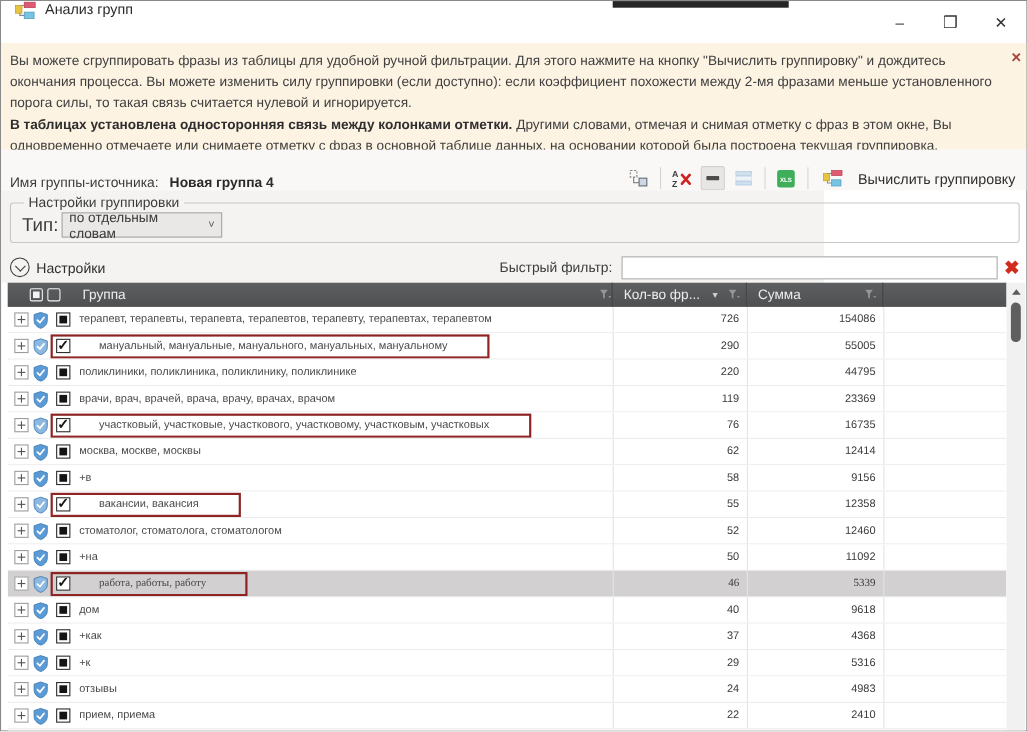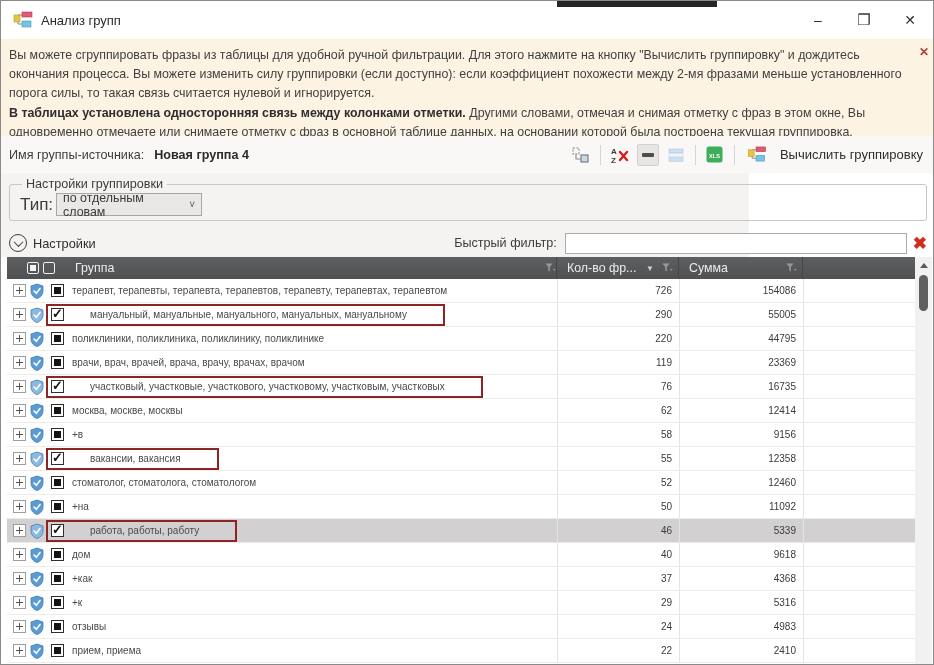--- a/index.html
+++ b/index.html
@@ -3,36 +3,36 @@
 <meta charset="utf-8">
 <style>
   * { margin:0; padding:0; box-sizing:border-box; }
   html,body { width:934px; height:665px; overflow:hidden; font-family:"Liberation Sans", sans-serif; background:#fff; }
   .window { position:relative; width:934px; height:665px; background:#fff; border:1px solid #8a8a8a; overflow:hidden; }
 
   
   .redaction-bar { position:absolute; left:556px; top:0; width:160px; height:6px; background:#262626; z-index:50; }
 
   
-  .titlebar { position:absolute; left:0; top:0; width:100%; height:38px; background:#ffffff; display:flex; align-items:center; }
+  .titlebar { position:absolute; left:0; top:0; width:100%; height:38px; background:#ffffff; display:flex; }
   .app-icon { margin-left:12px; width:20px; height:18px; }
   .title-text { margin-left:8px; font-size:13px; color:#2b2b2b; }
   .win-controls { margin-left:auto; display:flex; align-items:center; height:100%; }
   .win-btn { width:46px; height:100%; display:flex; align-items:center; justify-content:center; font-size:14px; color:#333; cursor:default; }
   .win-btn.max { font-size:15px; }
 
   
   .banner { position:absolute; left:0; top:38px; width:934px; height:97px; background:#fdf3e2; padding:7px 26px 6px 8px; font-size:12.4px; line-height:19px; color:#3f3f3f; }
   .banner p { margin:0; }
   .banner .p2 { margin-top:1px; }
   .banner .p2 b { color:#2e2e2e; }
   .banner-close { position:absolute; right:6px; top:4px; font-size:12px; font-weight:bold; color:#a8453a; cursor:default; }
 
   
-  .source-row { position:absolute; left:0; top:135px; width:934px; height:37px; background:#f9f8f6; display:flex; align-items:center; padding:0 8px; }
+  .source-row { position:absolute; left:0; top:135px; width:934px; height:37px; background:#f9f8f6; display:flex; align-items:flex-end; padding:0 8px; }
   .source-label { font-size:12.6px; color:#3c3c3c; }
   .source-value { font-size:12.6px; font-weight:bold; color:#2b2b2b; margin-left:10px; }
   .src-toolbar { margin-left:auto; display:flex; align-items:center; gap:6px; }
   .tb-icon { width:22px; height:22px; display:flex; align-items:center; justify-content:center; }
   .tb-icon.btnish { background:#e7e6e5; border:1px solid #d2d1d0; border-radius:2px; }
   .tb-sep { width:1px; height:20px; background:#d7d5d3; margin:0 2px; }
   .calc-btn { display:flex; align-items:center; gap:13px; padding:2px 4px; cursor:default; }
   .calc-label { font-size:13px; color:#2e2e2e; }
 
   
@@ -64,21 +64,21 @@
   .hdr-cb.fill::after { content:""; position:absolute; inset:2px; background:#f2f2f2; }
   .hdr-title { margin-left:16px; }
   .funnel { margin-left:auto; opacity:.65; }
   .sort-arrow { font-size:8px; color:#cfcfcf; margin-left:auto; margin-right:8px; }
   .th-count .funnel, .th-sum .funnel { margin-left:0; }
   .th-count .spacer { flex:1; }
   .th-sum .spacer { flex:1; }
 
   .tbody { position:relative; height:387px; overflow:hidden; }
   .trow { display:flex; align-items:center; height:24px; border-bottom:1px solid #ebebeb; font-size:10px; color:#4a4a4a; background:#fff; }
-  .trow.selected { background:#d2d0d0; }
+  .trow.selected { background:#d2d0d0;font-family:Liberation Serif, serif; }
   .cell-group { width:550px; display:flex; align-items:center; height:100%; padding-left:6px; overflow:hidden; }
   .expand-box { width:13px; height:13px; border:1px solid #9d9d9d; background:#fff; position:relative; flex:0 0 13px; }
   .expand-box::before, .expand-box::after { content:""; position:absolute; background:#555; }
   .expand-box::before { left:2px; right:2px; top:5px; height:1px; }
   .expand-box::after { top:2px; bottom:2px; left:5px; width:1px; }
   .shield { margin-left:4px; flex:0 0 14px; height:16px; }
   .mark-wrap { display:flex; align-items:center; height:22px; margin-left:2px; padding:0 4px 0 3px; border:2px solid transparent; }
   .mark-wrap.annotated { border-color:#8e2424; padding-right:36px;gap:18px; }
   .cbx { width:13px; height:13px; background:#fff; border:1.4px solid #2e2e2e; position:relative; flex:0 0 13px; }
   .cbx.indet::after { content:""; position:absolute; inset:1.6px; background:#141414; }

